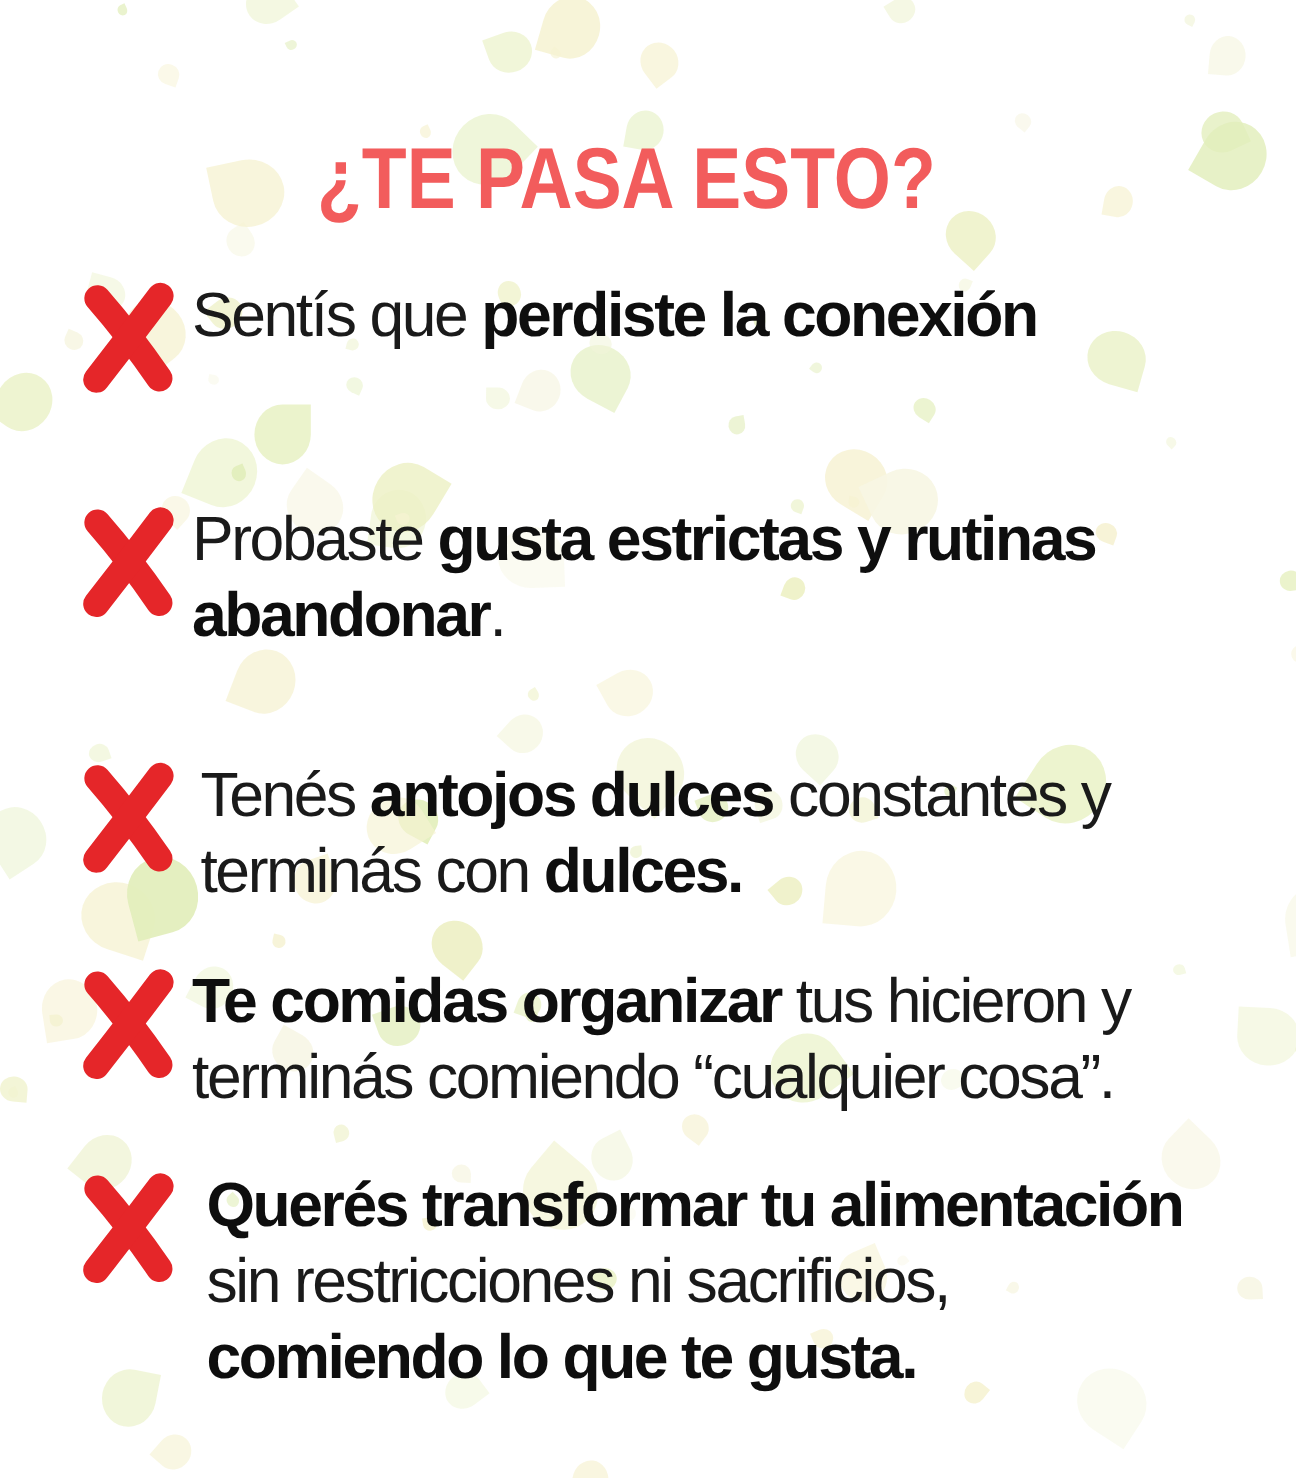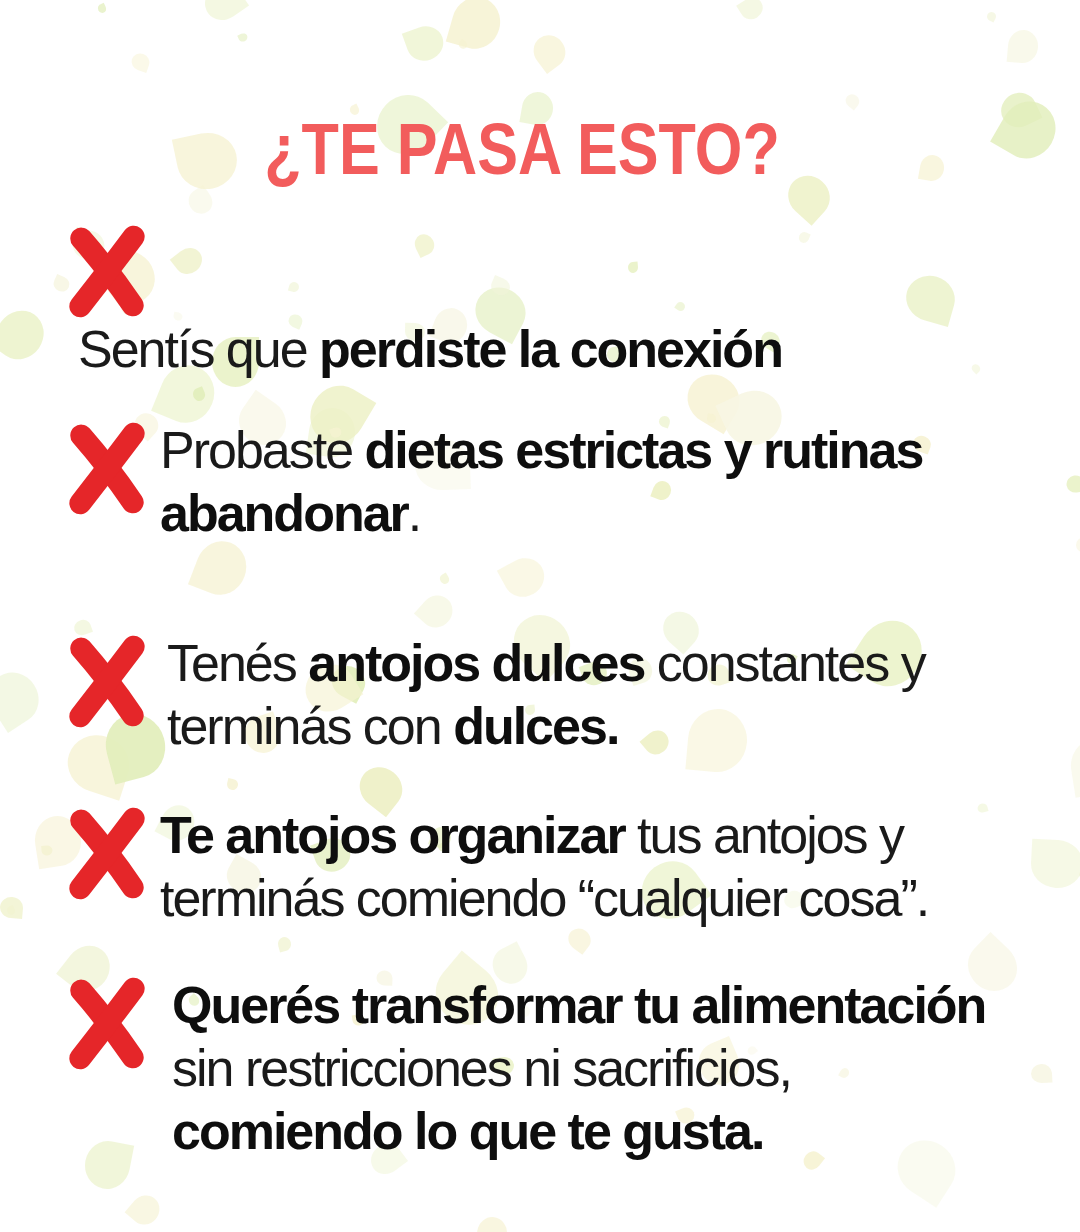--- a/index.html
+++ b/index.html
@@ -42,21 +42,21 @@
     transform: translateX(-18px) scaleX(0.85);
     white-space: nowrap;
   }
 
   .item {
     position: absolute;
     left: 66px;
     display: flex;
     align-items: flex-start;
   }
-  .item:nth-of-type(1) { top: 222px; flex-direction: column; }
+  .item:nth-of-type(1) { top: 232px; }
   .item:nth-of-type(2) { top: 419px; }
   .item:nth-of-type(3) { top: 632px; }
   .item:nth-of-type(4) { top: 804px; }
   .item:nth-of-type(5) { top: 974px; }
 
   .xmark {
     width: 82px; height: 94px;
     flex: 0 0 auto;
     margin-top: 2px;
   }
@@ -216,21 +216,21 @@
           <div class="line"><span>Sentís que </span><span class="b">perdiste la conexión</span></div>
         </div>
   </div>
 
   <div class="item">
     <svg class="xmark" viewBox="0 0 86 98" aria-hidden="true">
       <path d="M16 15 Q44 47 70 85"></path>
       <path d="M71 13 Q44 49 15 86"></path>
     </svg>
     <div class="text">
-          <div class="line"><span>Probaste </span><span class="b">dietas estrictas y rutinas</span></div>
+          <div class="line"><span>Probaste </span><span class="b">gusta estrictas y rutinas</span></div>
           <div class="line"><span class="b">abandonar</span><span>.</span></div>
         </div>
   </div>
 
   <div class="item">
     <svg class="xmark" viewBox="0 0 86 98" aria-hidden="true">
       <path d="M16 15 Q44 47 70 85"></path>
       <path d="M71 13 Q44 49 15 86"></path>
     </svg>
     <div class="text">
@@ -238,21 +238,21 @@
           <div class="line"><span>terminás con </span><span class="b">dulces.</span></div>
         </div>
   </div>
 
   <div class="item">
     <svg class="xmark" viewBox="0 0 86 98" aria-hidden="true">
       <path d="M16 15 Q44 47 70 85"></path>
       <path d="M71 13 Q44 49 15 86"></path>
     </svg>
     <div class="text">
-          <div class="line"><span class="b">Te antojos organizar</span><span> tus antojos y</span></div>
+          <div class="line"><span class="b">Te comidas organizar</span><span> tus hicieron y</span></div>
           <div class="line"><span>terminás comiendo “cualquier cosa”.</span></div>
         </div>
   </div>
 
   <div class="item">
     <svg class="xmark" viewBox="0 0 86 98" aria-hidden="true">
       <path d="M16 15 Q44 47 70 85"></path>
       <path d="M71 13 Q44 49 15 86"></path>
     </svg>
     <div class="text">

